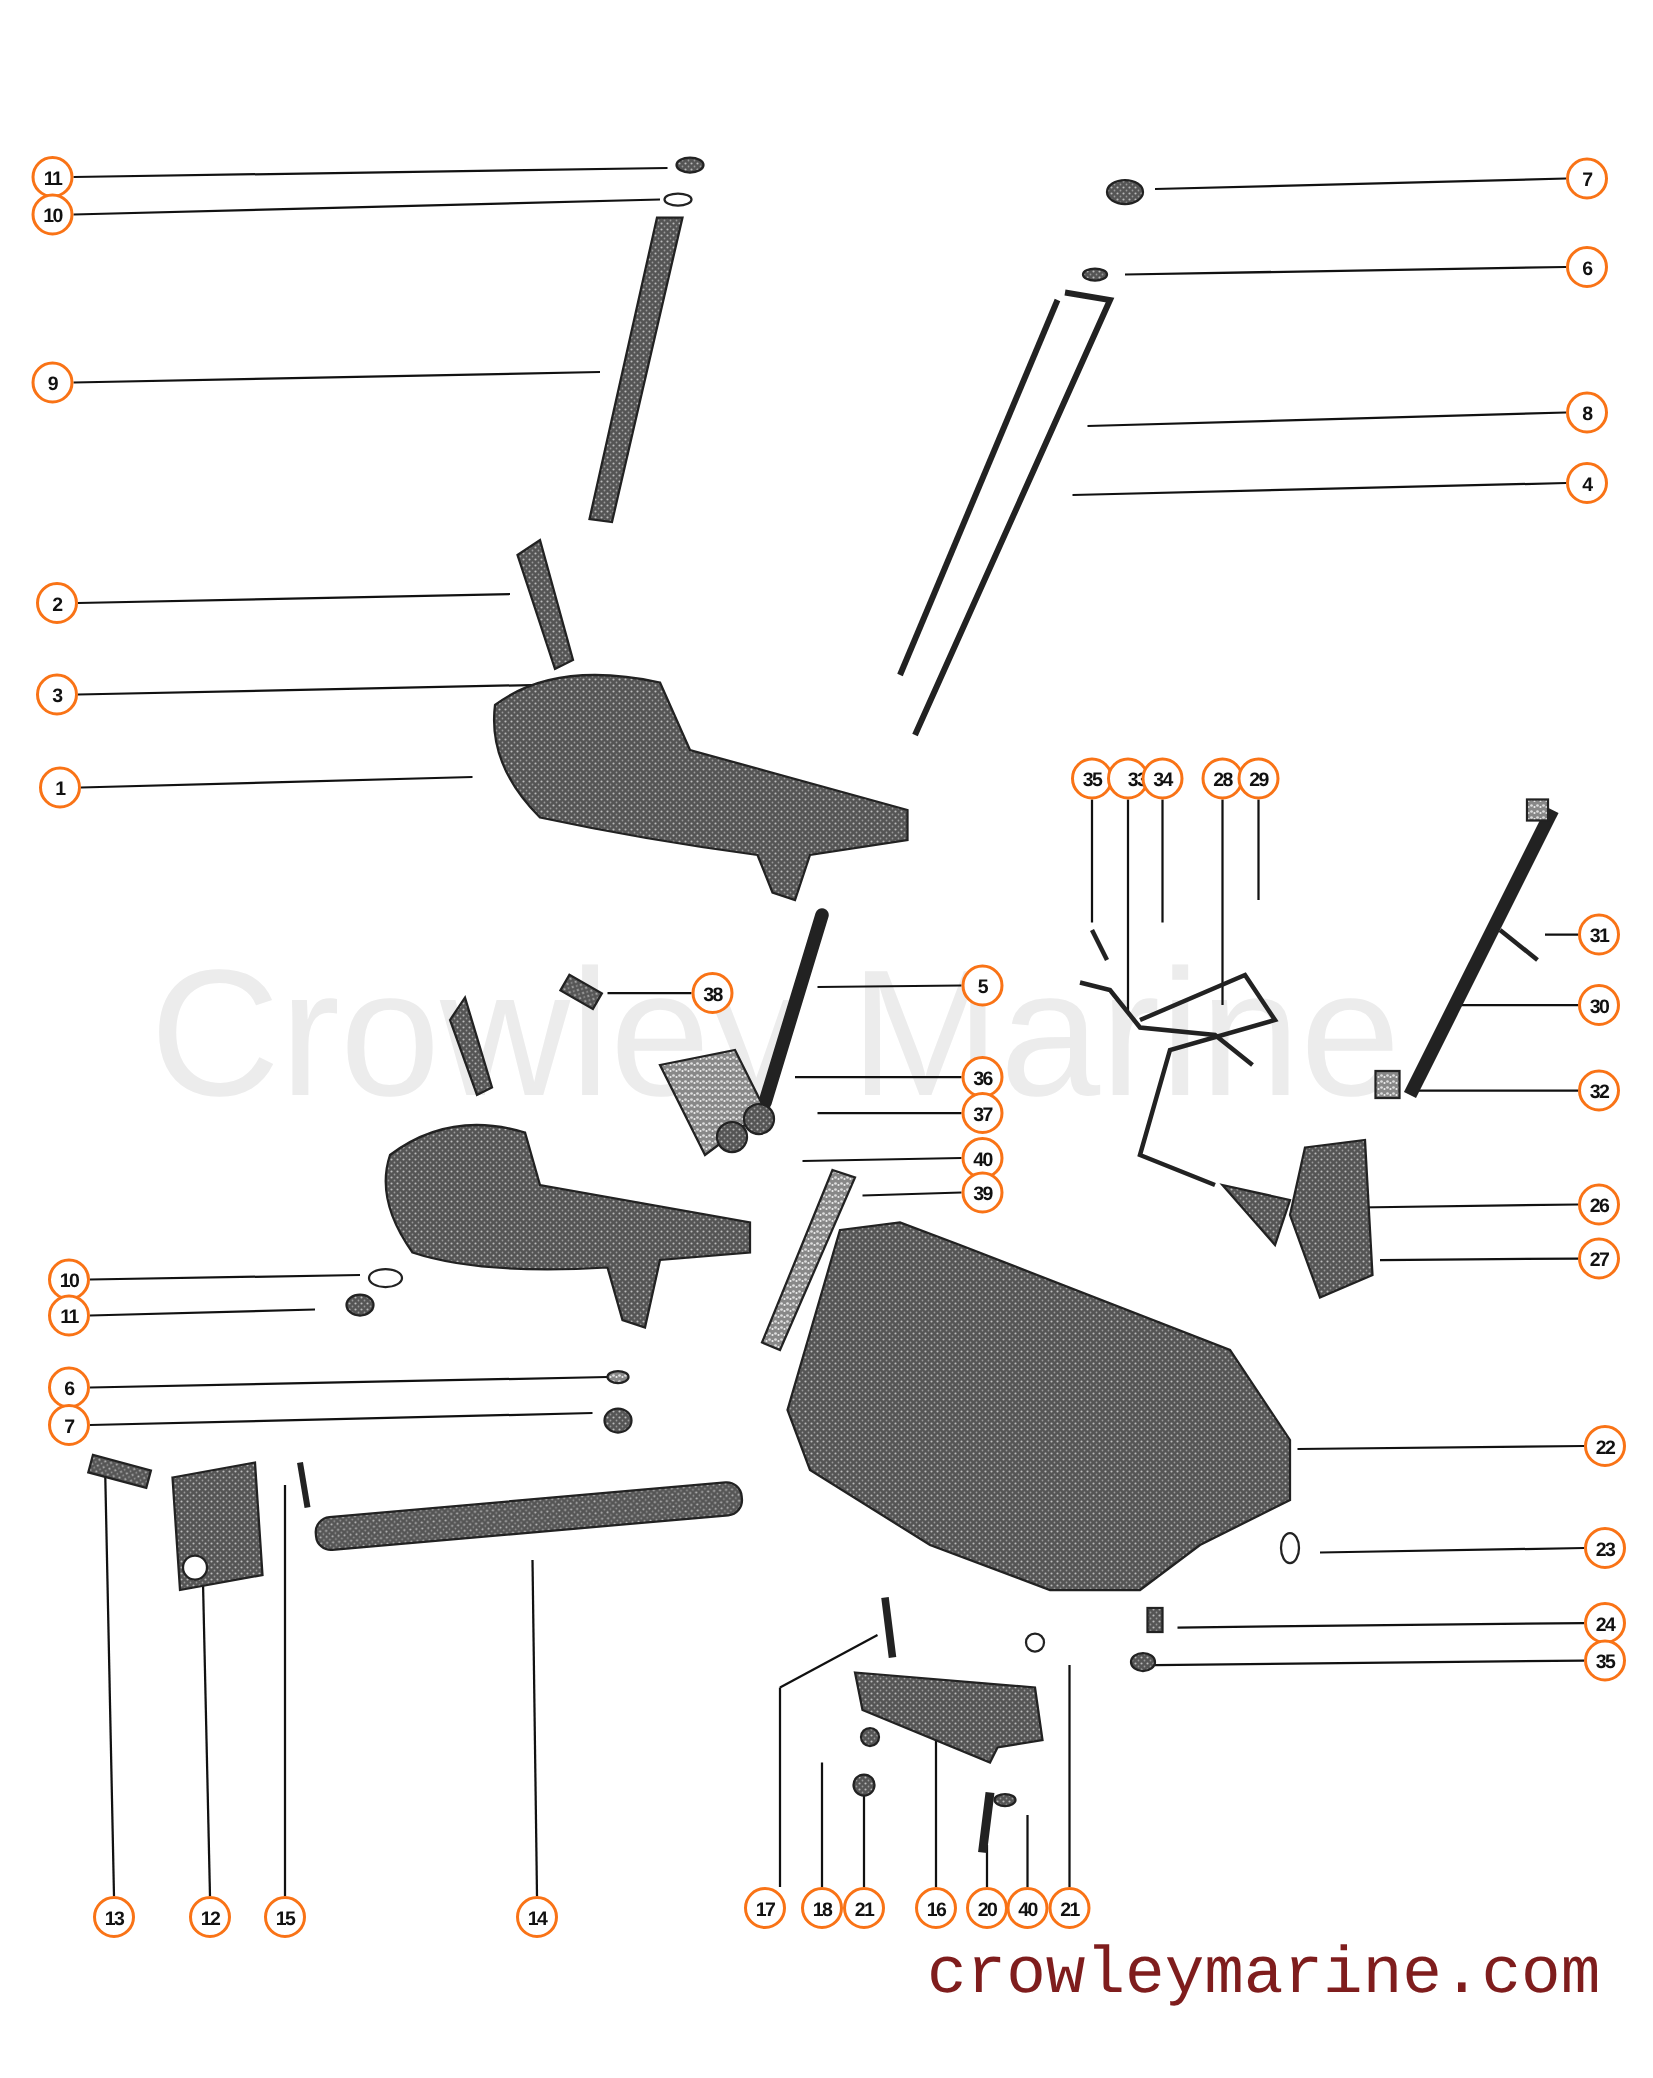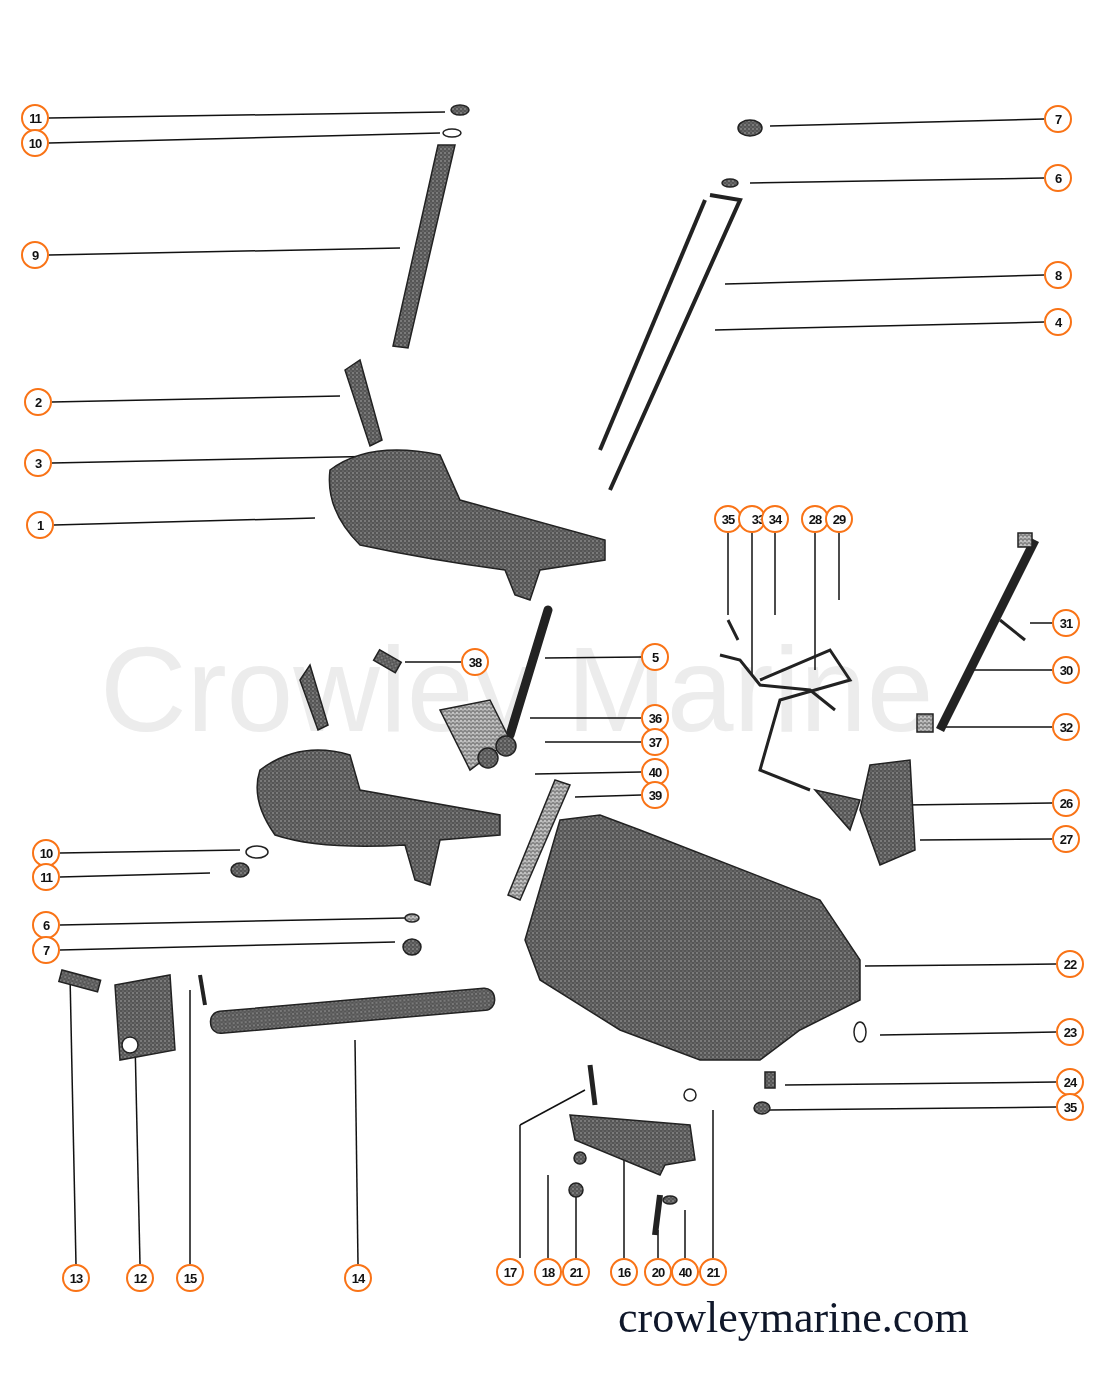--- a/index.html
+++ b/index.html
@@ -2,21 +2,21 @@
 <html><head>
 <meta charset="utf-8">
 <style>
   html,body{margin:0;padding:0;background:#fff;}
   body{width:1102px;height:1385px;position:relative;overflow:hidden;font-family:"Liberation Sans",sans-serif;}
   #diagram{position:absolute;left:0;top:0;width:1102px;height:1385px;}
   .callout{position:absolute;width:28px;height:28px;border:2px solid #f97316;border-radius:50%;background:#fff;
     box-sizing:border-box;display:flex;align-items:center;justify-content:center;
     font-family:"Liberation Sans",sans-serif;font-weight:bold;font-size:13px;color:#111;letter-spacing:-1px;transform:translate(-50%,-50%);}
   .watermark{position:absolute;left:100px;top:620px;font-size:120px;color:#ececec;font-family:"Liberation Sans",sans-serif;white-space:nowrap;}
-  .site{position:absolute;left:618px;top:1292px;font-size:44px;color:#0f172a;font-family:Liberation Serif, serif;}
+  .site{position:absolute;left:618px;top:1292px;font-size:44px;color:#7f1d1d;font-family:Liberation Mono, monospace;}
 </style>
 </head>
 <body>
 
 <div class="watermark">Crowley Marine</div>
 
 <svg id="diagram" viewBox="0 0 1102 1385" xmlns="http://www.w3.org/2000/svg">
   <defs>
     <pattern id="stip" width="4" height="4" patternUnits="userSpaceOnUse">
       <rect width="4" height="4" fill="#555"></rect>

